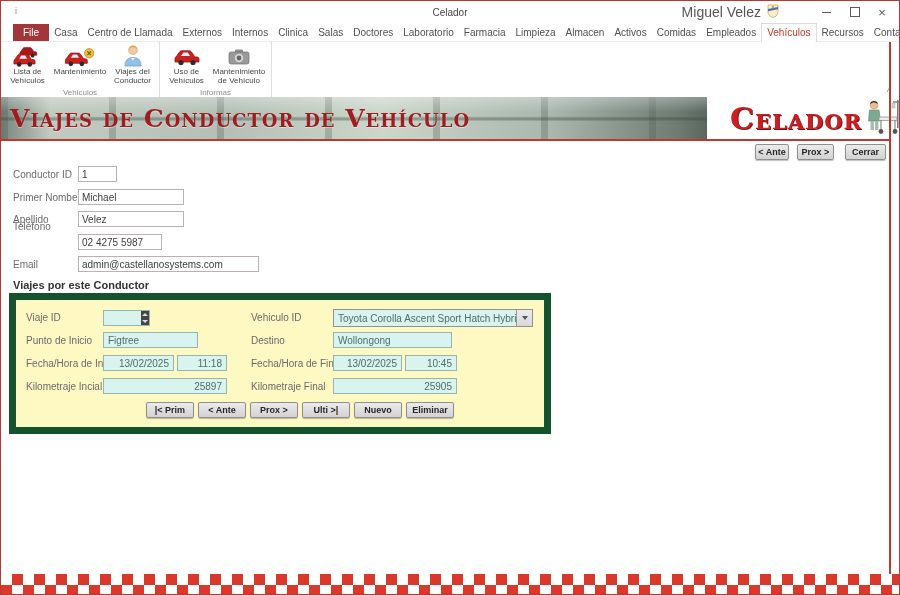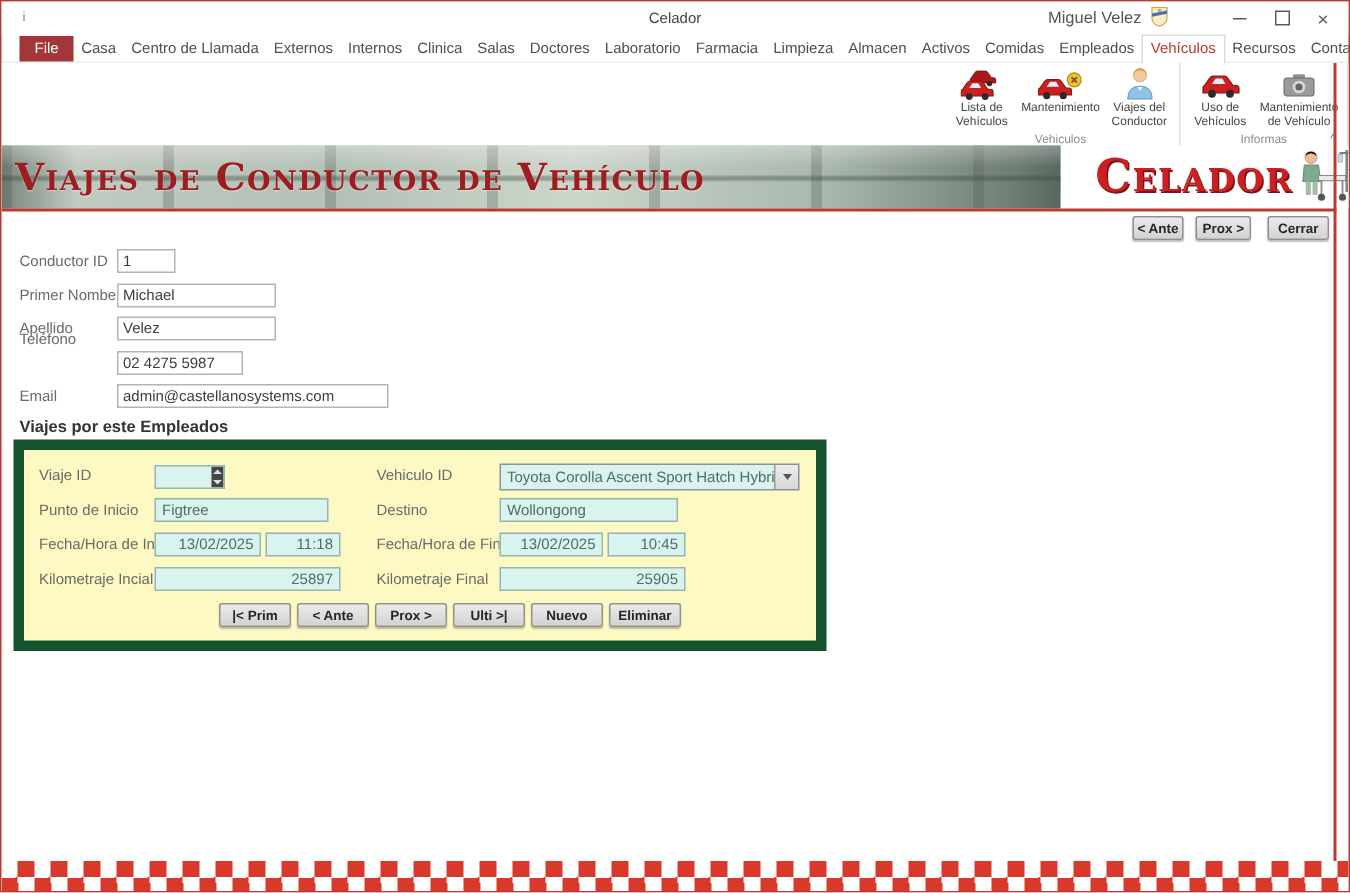--- a/index.html
+++ b/index.html
@@ -4,33 +4,33 @@
 <style>
   html,body{margin:0;padding:0;background:#f0f0f0;}
   .page{position:relative;width:900px;height:595px;background:#fff;border:1px solid #b73a31;
         box-sizing:border-box;font-family:"Liberation Sans",sans-serif;overflow:hidden;}
   .abs{position:absolute;}
   
   .titlebar{left:0;top:0;width:898px;height:22px;background:#fff;}
   .apptitle{left:0;top:0;width:898px;height:22px;display:flex;align-items:center;justify-content:center;
             font-size:10px;color:#444;}
   .appicon{left:14px;top:5px;font-size:9px;color:#888;}
-  .usercluster{right:120px;top:0;height:22px;display:flex;align-items:center;gap:6px;font-size:11px;color:#555;}
+  .usercluster{right:120px;top:0;height:22px;display:flex;align-items:center;gap:6px;font-size:14px;color:#555;}
   .winctl{top:0;height:22px;width:30px;display:flex;align-items:center;justify-content:center;color:#5a5a5a;}
   .glyph-min{display:block;width:9px;height:1px;background:#5a5a5a;}
   .glyph-max{display:block;width:8px;height:8px;border:1px solid #5a5a5a;}
   .glyph-close{font-size:13px;line-height:1;}
   
   .tabstrip{left:0;top:22px;width:898px;height:19px;display:flex;align-items:flex-end;
             padding-left:12px;box-sizing:border-box;border-bottom:1px solid #ececec;}
   .tab{font-size:10px;color:#4f4f4f;padding:3px 5px 3px;white-space:nowrap;cursor:default;}
   .tab.file{background:#a23639;color:#fff;padding:3px 10px;}
   .tab.selected{color:#c0392b;background:#fff;border:1px solid #dcdcdc;border-bottom:none;margin-bottom:-1px;padding-bottom:4px;}
   
-  .ribbon{left:0;top:41px;width:898px;height:55px;display:flex;background:#fff;justify-content:flex-end;}
+  .ribbon{left:0;top:41px;width:898px;height:55px;display:flex;background:#fff;}
   .rgroup{position:relative;display:flex;align-items:flex-start;padding:1px 3px 9px;border-right:1px solid #dedede;}
   .rbtn{width:47px;display:flex;flex-direction:column;align-items:center;text-align:center;
         font-size:8px;line-height:1.15;color:#464646;padding-top:1px;cursor:default;}
   .rbtn .ricon{height:23px;display:flex;align-items:flex-end;justify-content:center;}
   .rgroup-label{position:absolute;left:0;right:0;bottom:0;text-align:center;font-size:8px;color:#8d8d8d;}
   .collapse{right:8px;top:86px;font-size:9px;color:#777;}
   
   .banner{left:0;top:96px;width:890px;height:42px;background:#fff;padding-left:19px;}
   .banner-photo{position:absolute;left:0;top:0;width:706px;height:42px;
     background:
@@ -242,40 +242,40 @@
   <input class="abs winput" style="left: 77px; top: 165px; width: 39px;" value="1">
   <div class="abs flabel" style="left:12px;top:191px;">Primer Nomber</div>
   <input class="abs winput" style="left: 77px; top: 188px; width: 106px;" value="Michael">
   <div class="abs flabel" style="left:12px;top:213px;">Apellido</div>
   <input class="abs winput" style="left: 77px; top: 210px; width: 106px;" value="Velez">
   <div class="abs flabel" style="left:12px;top:220px;">Teléfono</div>
   <input class="abs winput" style="left: 77px; top: 233px; width: 84px;" value="02 4275 5987">
   <div class="abs flabel" style="left:12px;top:258px;">Email</div>
   <input class="abs winput" style="left: 77px; top: 255px; width: 181px;" value="admin@castellanosystems.com">
 
-  <div class="abs trips-title" style="left:12px;top:278px;">Viajes por este Empleados</div>
+  <div class="abs trips-title" style="left:12px;top:278px;">Viajes por este Conductor</div>
   <div class="abs tripbox">
     <div class="flabel" style="position:absolute;left:10px;top:12px;">Viaje ID</div>
     <div class="tfield" style="left:87px;top:10px;width:47px;padding-right:10px;">
       <span></span>
       <span class="spin">
           <i class="up"></i>
           <i class="dn"></i>
         </span>
     </div>
     <div class="flabel" style="position:absolute;left:235px;top:12px;">Vehiculo ID</div>
     <div class="combo" style="left:317px;top:9px;width:200px;">
       <span class="val">Toyota Corolla Ascent Sport Hatch Hybrid Toyota Cor</span>
       <span class="arrowbox">
           <i></i>
         </span>
     </div>
 
     <div class="flabel" style="position:absolute;left:10px;top:35px;">Punto de Inicio</div>
-    <div class="tfield" style="left:87px;top:32px;width:116px;">Figtree</div>
+    <div class="tfield" style="left:87px;top:32px;width:95px;">Figtree</div>
     <div class="flabel" style="position:absolute;left:235px;top:35px;">Destino</div>
     <div class="tfield" style="left:317px;top:32px;width:119px;">Wollongong</div>
 
     <div class="flabel" style="position:absolute;left:10px;top:58px;">Fecha/Hora de Inicio</div>
     <div class="tfield num" style="left:87px;top:55px;width:71px;">13/02/2025</div>
     <div class="tfield num" style="left:161px;top:55px;width:50px;">11:18</div>
     <div class="flabel" style="position:absolute;left:235px;top:58px;">Fecha/Hora de Fin</div>
     <div class="tfield num" style="left:317px;top:55px;width:69px;">13/02/2025</div>
     <div class="tfield num" style="left:389px;top:55px;width:52px;">10:45</div>
 

